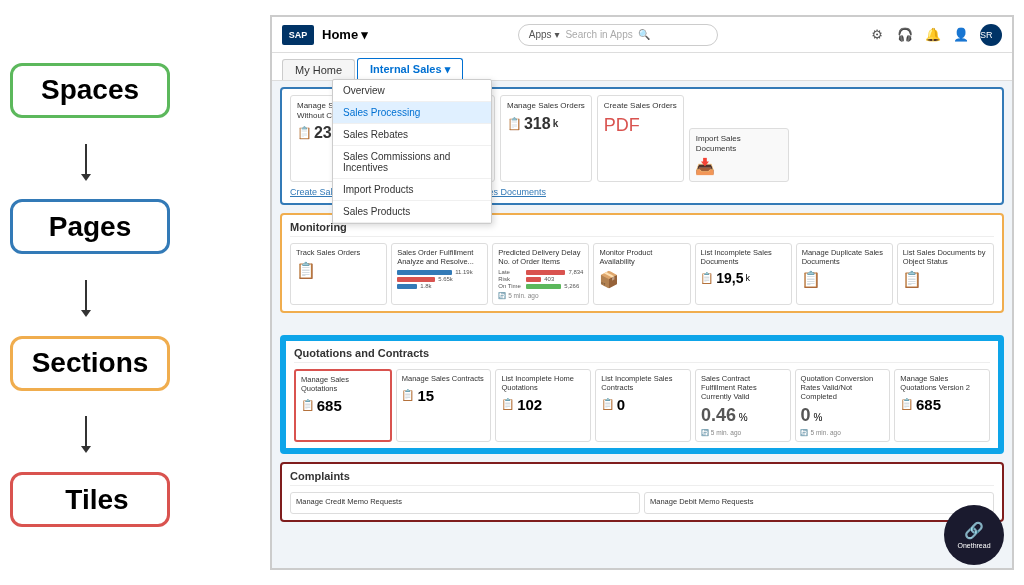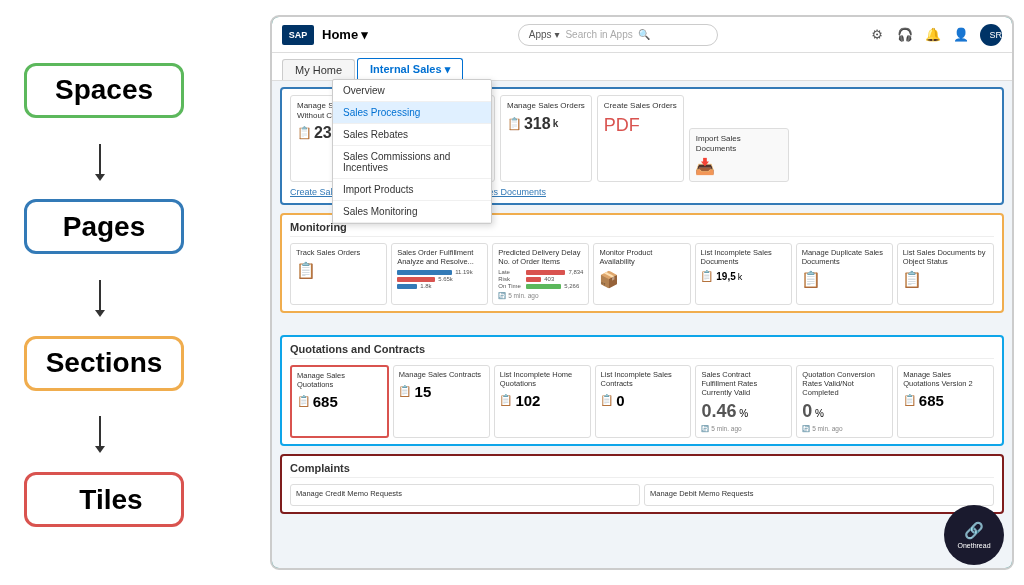--- a/index.html
+++ b/index.html
@@ -19,21 +19,21 @@
       background: #fff;
       position: relative;
       display: flex;
       align-items: center;
       justify-content: center;
     }
 
     
     .labels-area {
       position: absolute;
-      left: 24px;
+      left: 10px;
       top: 30px;
       width: 265px;
       height: 530px;
       display: flex;
       flex-direction: column;
       justify-content: space-around;
       align-items: flex-start;
       padding: 20px 0;
     }
 
@@ -76,21 +76,21 @@
 
     
     .sap-area {
       position: absolute;
       left: 270px;
       top: 15px;
       right: 10px;
       bottom: 15px;
       border: 2px solid #ccc;
       background: #0f766e;
-      border-radius: 9px;
+      border-radius: 0;
       overflow: hidden;
     }
 
     
     .sap-header {
       background: #fff;
       height: 36px;
       display: flex;
       align-items: center;
       padding: 0 10px;
@@ -163,21 +163,21 @@
 
     .sap-avatar {
       width: 22px;
       height: 22px;
       background: #003366;
       border-radius: 50%;
       color: #fff;
       font-size: 9px;
       display: flex;
       align-items: center;
-      justify-content: flex-end;
+      justify-content: flex-start;
     }
 
     
     .sap-nav {
       background: #fff;
       height: 28px;
       display: flex;
       align-items: flex-end;
       padding: 0 10px;
       border-bottom: 1px solid #ddd;
@@ -255,21 +255,21 @@
       border-bottom: 1px solid #eee;
     }
 
     
     .section-monitoring {
       border: 2px solid #f0ad4e;
     }
 
     
     .section-quotations {
-      border: 2px solid #0ea5e9;
+      border: 6px solid #0ea5e9;
       margin-top: 22px;
     }
 
     
     .tiles-row {
       display: flex;
       gap: 5px;
       flex-wrap: wrap;
     }
 
@@ -530,21 +530,21 @@
         <div class="dropdown-item">
           <span>Sales Rebates</span>
         </div>
         <div class="dropdown-item">
           <span>Sales Commissions and Incentives</span>
         </div>
         <div class="dropdown-item">
           <span>Import Products</span>
         </div>
         <div class="dropdown-item">
-          <span>Sales Monitoring</span>
+          <span>Sales Products</span>
         </div>
       </div>
     </div>
 
     <div class="sap-content">
 
       <div class="section-card" style="border:2px solid #337ab7;">
         <div class="tiles-row">
 
           <div class="tile">
@@ -641,21 +641,21 @@
 
           <div class="monitoring-tile">
             <div class="monitoring-tile-title">Monitor Product Availability</div>
             <div style="font-size:16px;margin-top:4px;">📦</div>
           </div>
 
           <div class="monitoring-tile">
             <div class="monitoring-tile-title">List Incomplete Sales Documents</div>
             <div style="display:flex;align-items:center;gap:2px;margin-top:4px;">
               <span style="font-size:11px;">📋</span>
-              <span style="font-size:10px;font-weight:bold;">19,5</span>
+              <span style="font-size:14px;font-weight:bold;">19,5</span>
                 <span style="font-size:9px;">k</span>
             </div>
           </div>
 
           <div class="monitoring-tile">
             <div class="monitoring-tile-title">Manage Duplicate Sales Documents</div>
             <div style="font-size:16px;margin-top:4px;">📋</div>
           </div>
 
           <div class="monitoring-tile">

